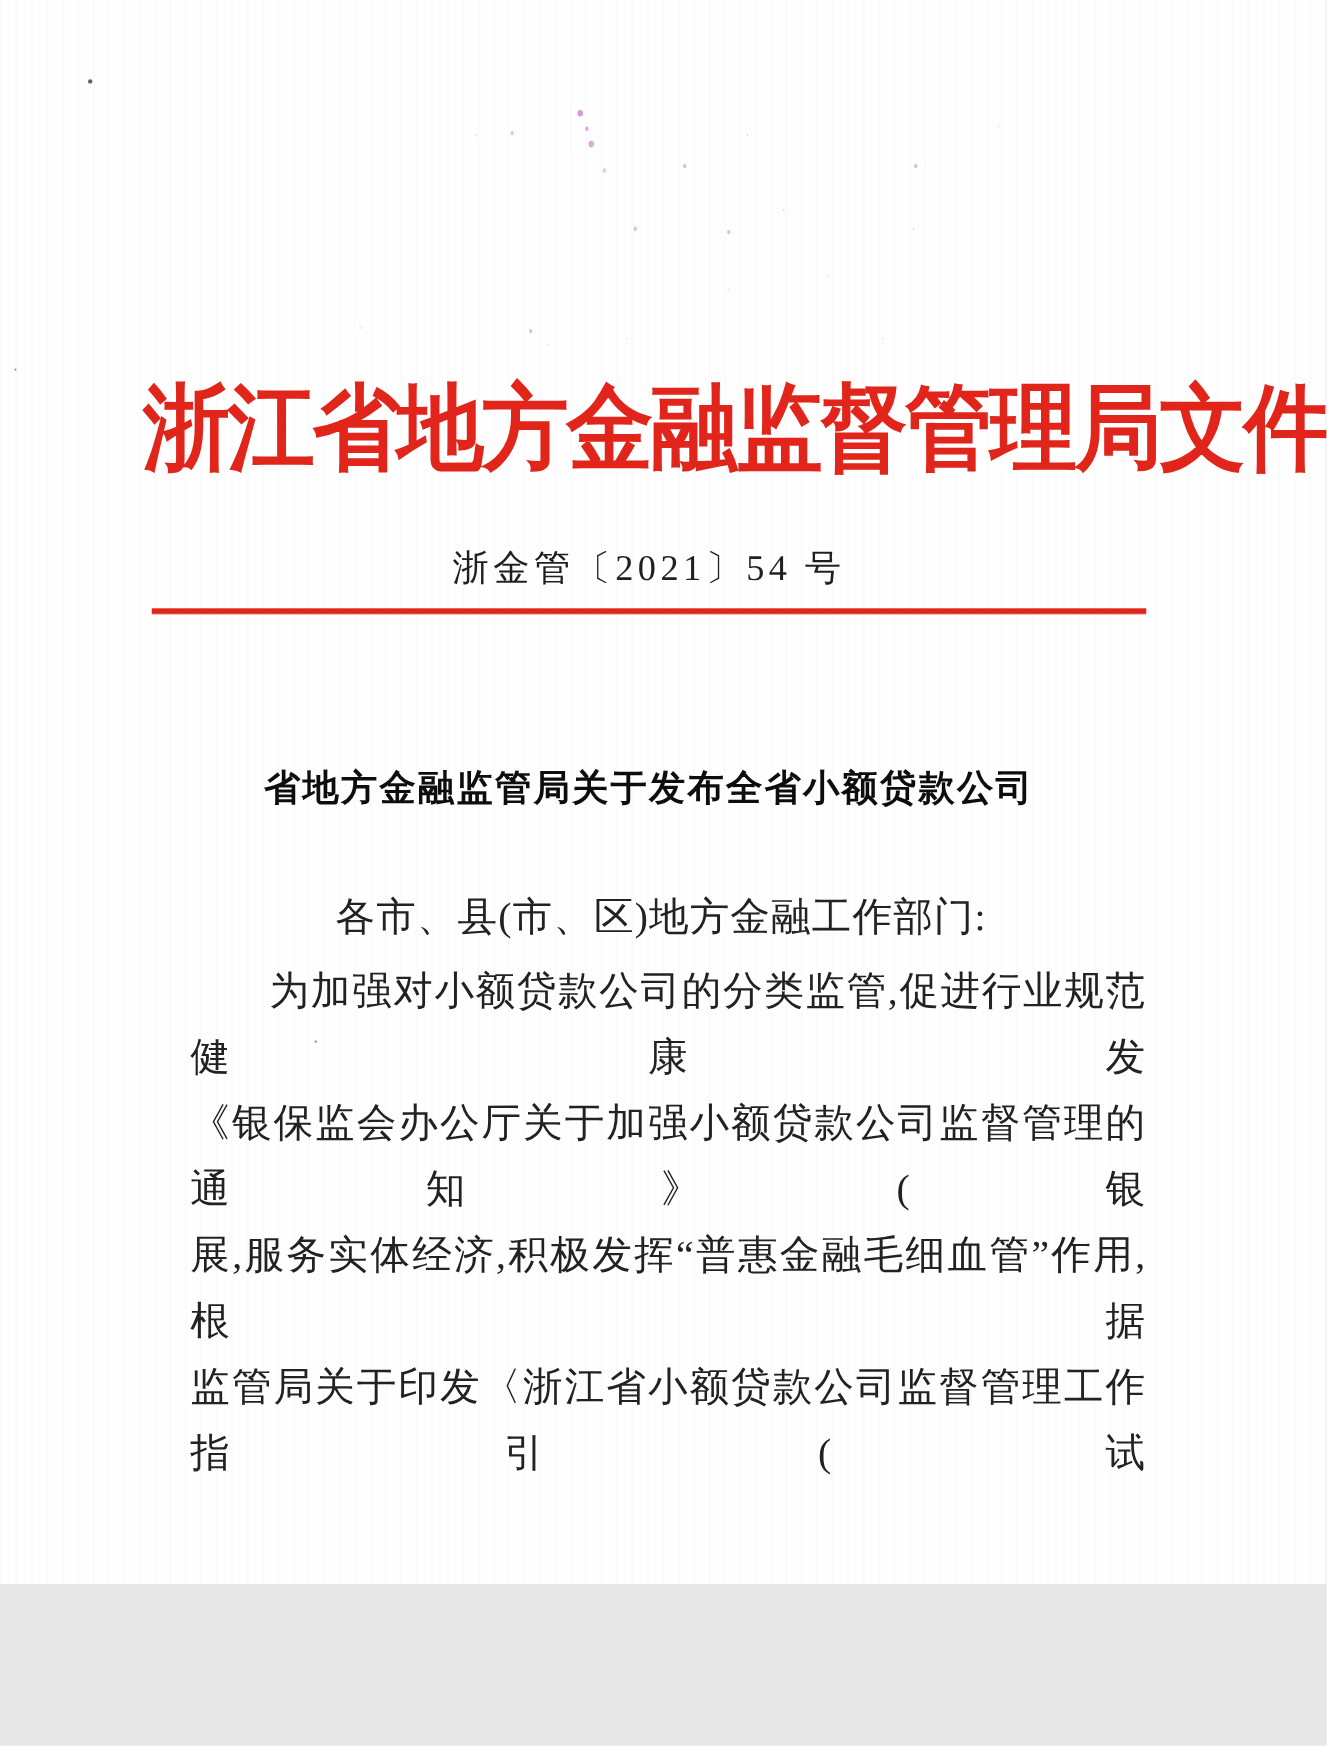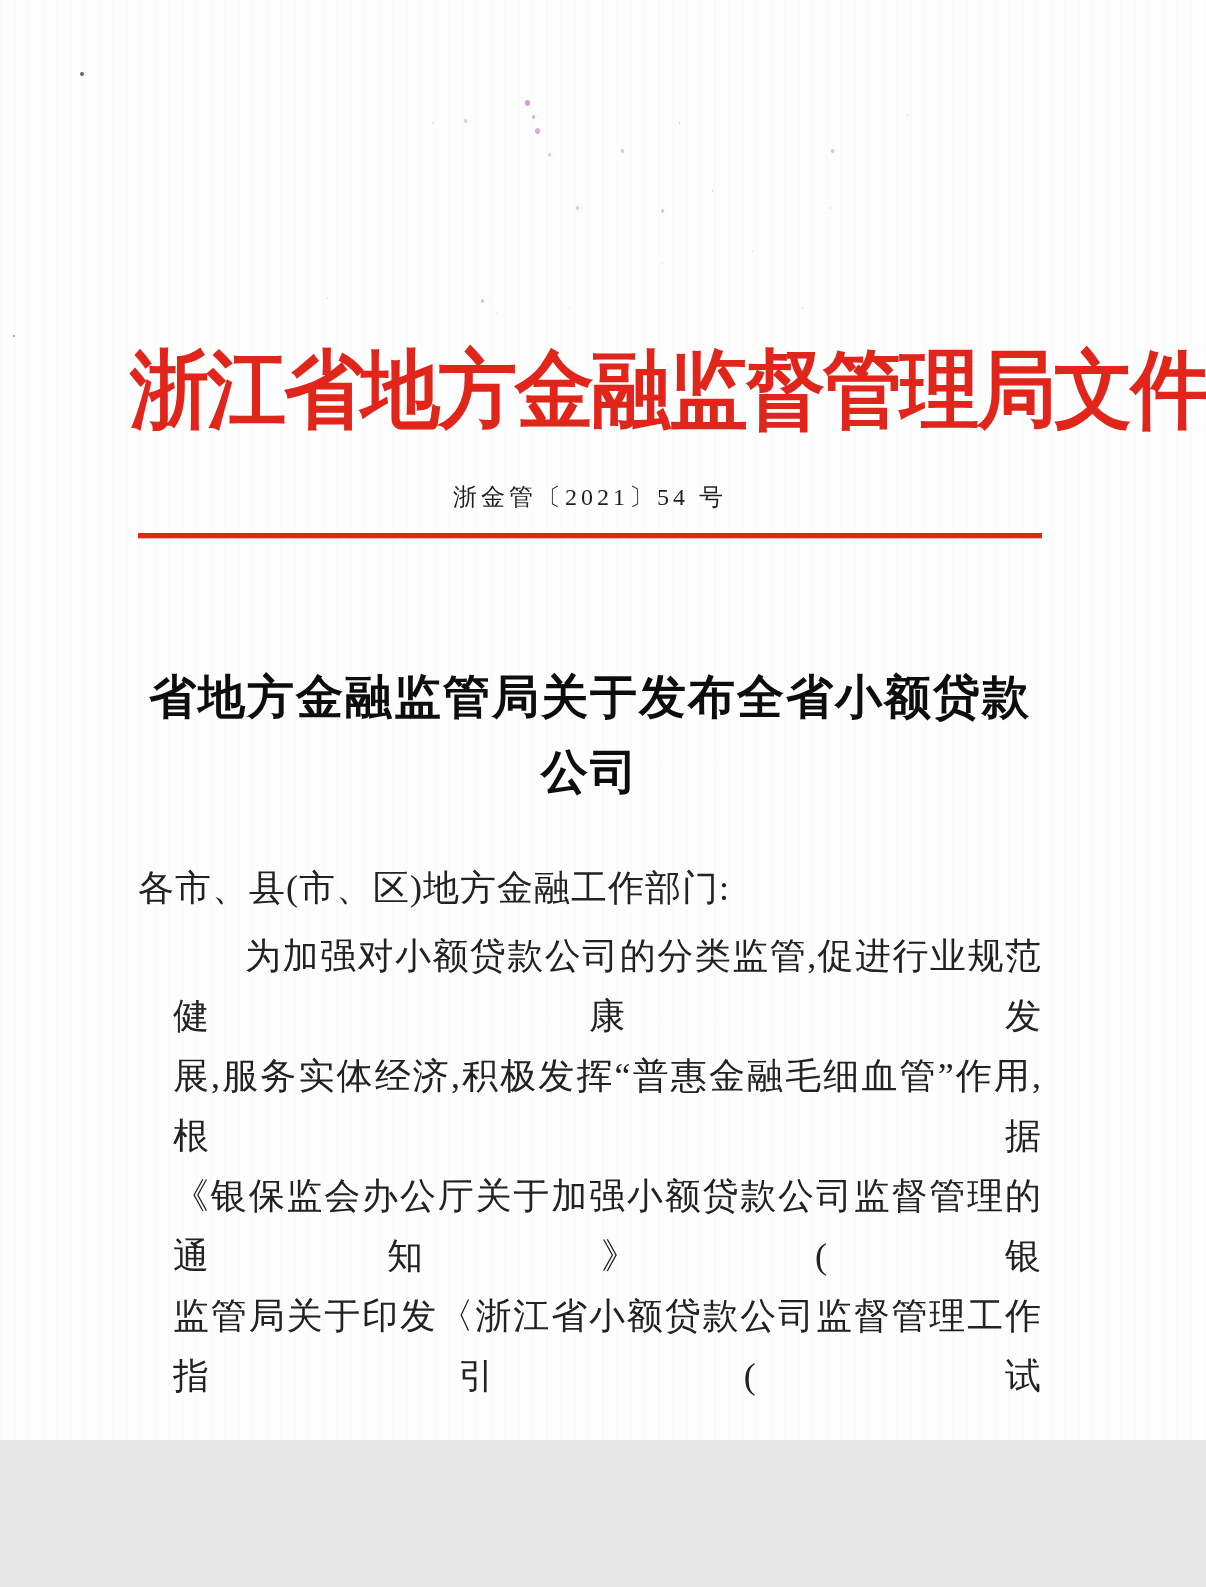--- a/index.html
+++ b/index.html
@@ -82,41 +82,41 @@
     text-justify: inter-character;
     transform: scaleY(1.08);
     transform-origin: center top;
     margin-left: -8px;
     margin-right: -12px;
     white-space: nowrap;
     letter-spacing: -2px;
   }
 
   .doc-number {
-    margin-top: 52px;
+    margin-top: 72px;
     text-align: center;
-    font-size: 24px;
+    font-size: 33px;
     line-height: 42px;
     color: #1f1f1f;
     letter-spacing: 4px;
   }
 
   .red-rule {
     margin-top: 15px;
     height: 5px;
     background: var(--accent, #dc2b1e);
     box-shadow: 0 1px 0 rgba(220,60,30,0.35);
   }
 
   
   .doc-title {
     margin-top: 122px;
     text-align: center;
     font-weight: 700;
-    font-size: 47px;
+    font-size: 33px;
     line-height: 75px;
     color: #0d0d0d;
     letter-spacing: 2px;
   }
 
   
   .body-text {
     margin-top: 48px;
     font-size: 36px;
     color: #222;
@@ -125,22 +125,23 @@
     line-height: 60px;
     text-align: justify;
     text-align-last: justify;
     text-justify: inter-character;
     letter-spacing: 1px;
     margin-left: 35px;
   }
   .salutation {
     line-height: 60px;
     margin-bottom: 8px;
-    text-align: left;
+    text-align: center;
     letter-spacing: 1px;
+    margin-left: 22px;
   }
   .indent { text-indent: 2em; }
 </style>
 </head>
 <body>
 
 <div class="page">
 
   <div class="speckle-magenta"></div>
   <div class="speckle-dark"></div>
@@ -153,20 +154,20 @@
 
     <div class="red-rule"></div>
 
     <div class="doc-title">
       <div>省地方金融监管局关于发布全省小额贷款公司</div>
     </div>
 
     <div class="body-text">
       <div class="salutation">各市、县(市、区)地方金融工作部门:</div>
       <div class="body-line indent">为加强对小额贷款公司的分类监管,促进行业规范健康发</div>
+      <div class="body-line">《银保监会办公厅关于加强小额贷款公司监督管理的通知》(银</div>
       <div class="body-line">展,服务实体经济,积极发挥“普惠金融毛细血管”作用,根据</div>
-      <div class="body-line">《银保监会办公厅关于加强小额贷款公司监督管理的通知》(银</div>
       <div class="body-line">监管局关于印发〈浙江省小额贷款公司监督管理工作指引(试</div>
 
     </div>
 
   </div>
 </div>
 
 </body></html>

